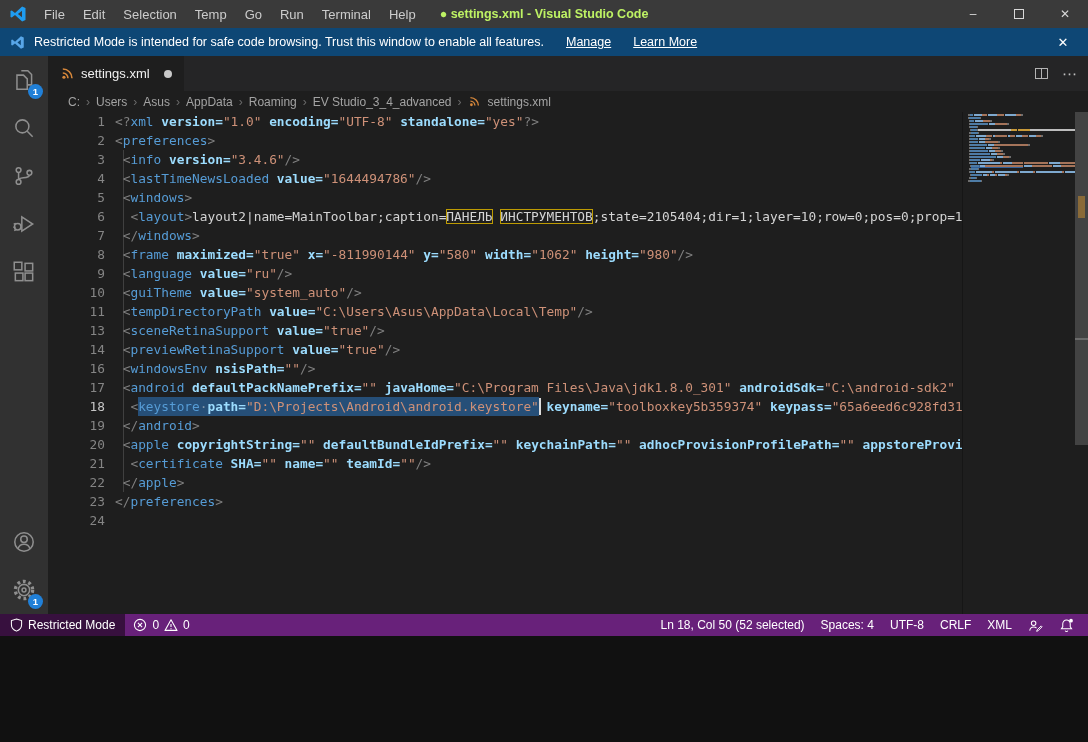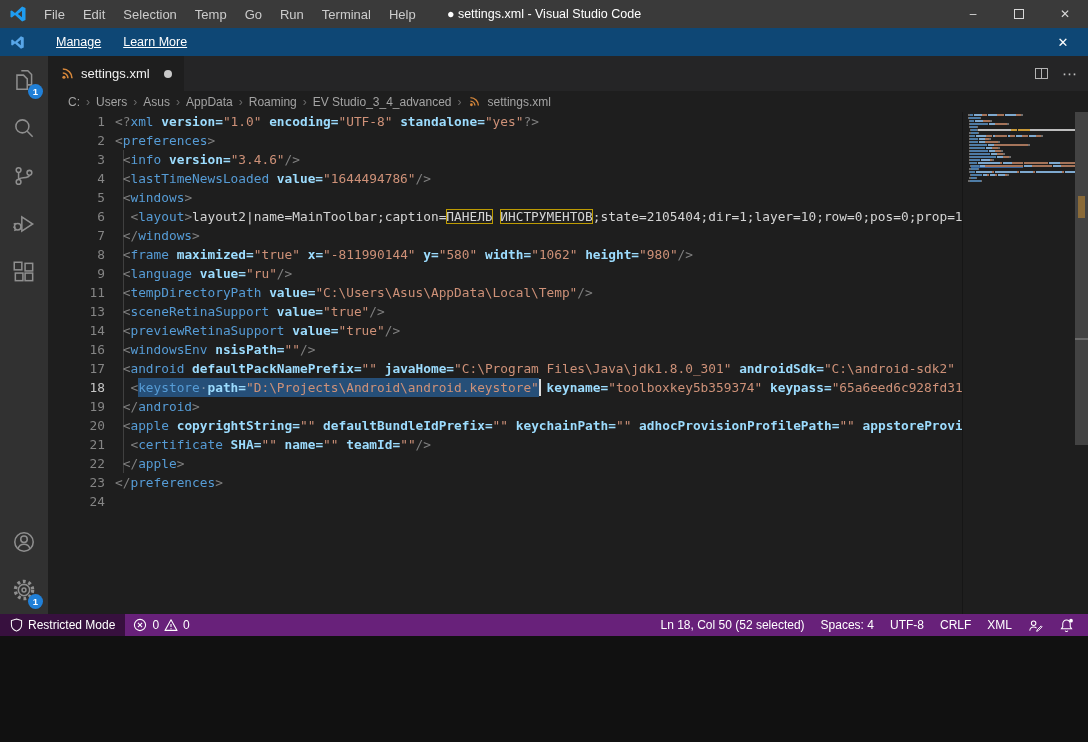--- a/index.html
+++ b/index.html
@@ -6,21 +6,21 @@
   html,body { background:#111; }
   .window { position:relative; width:1088px; height:636px; background:#1e1e1e; overflow:hidden;
             font-family:"Liberation Sans", sans-serif; display:flex; flex-direction:column; }
 
   
   .titlebar { height:28px; background:#3a3a3a; display:flex; align-items:center; color:#cccccc;
               font-size:13px; flex:none; position:relative; }
   .titlebar .logo { width:18px; height:18px; margin:0 8px 0 9px; flex:none; }
   .menubar { display:flex; height:100%; align-items:center; }
   .menu-item { padding:0 9px; height:100%; display:flex; align-items:center; cursor:default; }
-  .window-title { position:absolute; left:50%; transform:translateX(-50%); color:#ffffff; font-size:12.5px; white-space:nowrap; }
+  .window-title { position:absolute; left:50%; transform:translateX(-50%); color:#bef264; font-size:12.5px; white-space:nowrap;font-weight:bold; }
   .win-controls { margin-left:auto; display:flex; height:100%; }
   .win-btn { width:46px; height:100%; display:grid; place-items:center; color:#d8d8d8; font-size:12px; }
   .win-btn.max span { display:block; width:10px; height:10px; border:1px solid #d8d8d8; }
 
   
   .banner { height:28px; background:#0e4775; color:#ffffff; display:flex; align-items:center;
             font-size:12.5px; flex:none; position:relative; padding-left:10px; }
   .banner .logo { width:15px; height:15px; margin-right:9px; flex:none; }
   .banner a { color:#ffffff; text-decoration:underline; margin-left:22px; cursor:pointer; }
   .banner .close { position:absolute; right:15px; top:0; height:100%; display:grid; place-items:center;
@@ -120,20 +120,21 @@
           <span></span>
         </div>
       <div class="win-btn">✕</div>
     </div>
   </div>
 
   <div class="banner">
     <svg class="logo" viewBox="0 0 24 24">
       <path d="M17.5 2 8 10.6 3.7 7.3 2 8.1v7.8l1.7.8L8 13.4l9.5 8.6 4.5-2V4L17.5 2zm-.2 5.7v8.6L11.9 12l5.4-4.3z" fill="#58a6e8"></path>
     </svg>
+    <span>Restricted Mode is intended for safe code browsing. Trust this window to enable all features.</span>
     <a>Manage</a>
     <a>Learn More</a>
     <div class="close">✕</div>
   </div>
 
   <div class="main">
 
     <div class="activitybar">
       <div class="ab-item">
         <svg viewBox="0 0 24 24">
@@ -232,20 +233,21 @@
         <div class="code-area" id="code-lines">
             <div class="line"><div class="ln">1</div><div class="lc"><span class="tk tk-p">&lt;?</span><span class="tk tk-tag">xml</span><span class="tk tk-txt"> </span><span class="tk tk-attr">version=</span><span class="tk tk-str">"1.0"</span><span class="tk tk-txt"> </span><span class="tk tk-attr">encoding=</span><span class="tk tk-str">"UTF-8"</span><span class="tk tk-txt"> </span><span class="tk tk-attr">standalone=</span><span class="tk tk-str">"yes"</span><span class="tk tk-p">?&gt;</span></div></div>
             <div class="line"><div class="ln">2</div><div class="lc"><span class="tk tk-p">&lt;</span><span class="tk tk-tag">preferences</span><span class="tk tk-p">&gt;</span></div></div>
             <div class="line"><div class="ln">3</div><div class="lc guided"><span class="tk tk-txt"> </span><span class="tk tk-p">&lt;</span><span class="tk tk-tag">info</span><span class="tk tk-txt"> </span><span class="tk tk-attr">version=</span><span class="tk tk-str">"3.4.6"</span><span class="tk tk-p">/&gt;</span></div></div>
             <div class="line"><div class="ln">4</div><div class="lc guided"><span class="tk tk-txt"> </span><span class="tk tk-p">&lt;</span><span class="tk tk-tag">lastTimeNewsLoaded</span><span class="tk tk-txt"> </span><span class="tk tk-attr">value=</span><span class="tk tk-str">"1644494786"</span><span class="tk tk-p">/&gt;</span></div></div>
             <div class="line"><div class="ln">5</div><div class="lc guided"><span class="tk tk-txt"> </span><span class="tk tk-p">&lt;</span><span class="tk tk-tag">windows</span><span class="tk tk-p">&gt;</span></div></div>
             <div class="line"><div class="ln">6</div><div class="lc guided"><span class="tk tk-txt">  </span><span class="tk tk-p">&lt;</span><span class="tk tk-tag">layout</span><span class="tk tk-p">&gt;</span><span class="tk tk-txt">layout2|name=MainToolbar;caption=</span><span class="tk tk-cy">ПАНЕЛЬ</span><span class="tk tk-txt"> </span><span class="tk tk-cy">ИНСТРУМЕНТОВ</span><span class="tk tk-txt">;state=2105404;dir=1;layer=10;row=0;pos=0;prop=100;</span></div></div>
             <div class="line"><div class="ln">7</div><div class="lc guided"><span class="tk tk-txt"> </span><span class="tk tk-p">&lt;/</span><span class="tk tk-tag">windows</span><span class="tk tk-p">&gt;</span></div></div>
             <div class="line"><div class="ln">8</div><div class="lc guided"><span class="tk tk-txt"> </span><span class="tk tk-p">&lt;</span><span class="tk tk-tag">frame</span><span class="tk tk-txt"> </span><span class="tk tk-attr">maximized=</span><span class="tk tk-str">"true"</span><span class="tk tk-txt"> </span><span class="tk tk-attr">x=</span><span class="tk tk-str">"-811990144"</span><span class="tk tk-txt"> </span><span class="tk tk-attr">y=</span><span class="tk tk-str">"580"</span><span class="tk tk-txt"> </span><span class="tk tk-attr">width=</span><span class="tk tk-str">"1062"</span><span class="tk tk-txt"> </span><span class="tk tk-attr">height=</span><span class="tk tk-str">"980"</span><span class="tk tk-p">/&gt;</span></div></div>
             <div class="line"><div class="ln">9</div><div class="lc guided"><span class="tk tk-txt"> </span><span class="tk tk-p">&lt;</span><span class="tk tk-tag">language</span><span class="tk tk-txt"> </span><span class="tk tk-attr">value=</span><span class="tk tk-str">"ru"</span><span class="tk tk-p">/&gt;</span></div></div>
+            <div class="line"><div class="ln">10</div><div class="lc guided"><span class="tk tk-txt"> </span><span class="tk tk-p">&lt;</span><span class="tk tk-tag">guiTheme</span><span class="tk tk-txt"> </span><span class="tk tk-attr">value=</span><span class="tk tk-str">"system_auto"</span><span class="tk tk-p">/&gt;</span></div></div>
             <div class="line"><div class="ln">11</div><div class="lc guided"><span class="tk tk-txt"> </span><span class="tk tk-p">&lt;</span><span class="tk tk-tag">tempDirectoryPath</span><span class="tk tk-txt"> </span><span class="tk tk-attr">value=</span><span class="tk tk-str">"C:\Users\Asus\AppData\Local\Temp"</span><span class="tk tk-p">/&gt;</span></div></div>
             <div class="line"><div class="ln">13</div><div class="lc guided"><span class="tk tk-txt"> </span><span class="tk tk-p">&lt;</span><span class="tk tk-tag">sceneRetinaSupport</span><span class="tk tk-txt"> </span><span class="tk tk-attr">value=</span><span class="tk tk-str">"true"</span><span class="tk tk-p">/&gt;</span></div></div>
             <div class="line"><div class="ln">14</div><div class="lc guided"><span class="tk tk-txt"> </span><span class="tk tk-p">&lt;</span><span class="tk tk-tag">previewRetinaSupport</span><span class="tk tk-txt"> </span><span class="tk tk-attr">value=</span><span class="tk tk-str">"true"</span><span class="tk tk-p">/&gt;</span></div></div>
             <div class="line"><div class="ln">16</div><div class="lc guided"><span class="tk tk-txt"> </span><span class="tk tk-p">&lt;</span><span class="tk tk-tag">windowsEnv</span><span class="tk tk-txt"> </span><span class="tk tk-attr">nsisPath=</span><span class="tk tk-str">""</span><span class="tk tk-p">/&gt;</span></div></div>
             <div class="line"><div class="ln">17</div><div class="lc guided"><span class="tk tk-txt"> </span><span class="tk tk-p">&lt;</span><span class="tk tk-tag">android</span><span class="tk tk-txt"> </span><span class="tk tk-attr">defaultPackNamePrefix=</span><span class="tk tk-str">""</span><span class="tk tk-txt"> </span><span class="tk tk-attr">javaHome=</span><span class="tk tk-str">"C:\Program Files\Java\jdk1.8.0_301"</span><span class="tk tk-txt"> </span><span class="tk tk-attr">androidSdk=</span><span class="tk tk-str">"C:\android-sdk2"</span></div></div>
             <div class="line"><div class="ln active">18</div><div class="lc guided"><div class="sel" style="left: calc(3ch + 10px); width: 52ch;"></div><span class="wsdot" style="left: calc(11ch + 10px);">·</span><div class="cursor" style="left: calc(55ch + 10px);"></div><span class="tk tk-txt">  </span><span class="tk tk-p">&lt;</span><span class="tk tk-tag">keystore</span><span class="tk tk-txt"> </span><span class="tk tk-attr">path=</span><span class="tk tk-str">"D:\Projects\Android\android.keystore"</span><span class="tk tk-txt"> </span><span class="tk tk-attr">keyname=</span><span class="tk tk-str">"toolboxkey5b359374"</span><span class="tk tk-txt"> </span><span class="tk tk-attr">keypass=</span><span class="tk tk-str">"65a6eed6c928fd31</span></div></div>
             <div class="line"><div class="ln">19</div><div class="lc guided"><span class="tk tk-txt"> </span><span class="tk tk-p">&lt;/</span><span class="tk tk-tag">android</span><span class="tk tk-p">&gt;</span></div></div>
             <div class="line"><div class="ln">20</div><div class="lc guided"><span class="tk tk-txt"> </span><span class="tk tk-p">&lt;</span><span class="tk tk-tag">apple</span><span class="tk tk-txt"> </span><span class="tk tk-attr">copyrightString=</span><span class="tk tk-str">""</span><span class="tk tk-txt"> </span><span class="tk tk-attr">defaultBundleIdPrefix=</span><span class="tk tk-str">""</span><span class="tk tk-txt"> </span><span class="tk tk-attr">keychainPath=</span><span class="tk tk-str">""</span><span class="tk tk-txt"> </span><span class="tk tk-attr">adhocProvisionProfilePath=</span><span class="tk tk-str">""</span><span class="tk tk-txt"> </span><span class="tk tk-attr">appstoreProvisionProfilePath=</span></div></div>
             <div class="line"><div class="ln">21</div><div class="lc guided"><span class="tk tk-txt">  </span><span class="tk tk-p">&lt;</span><span class="tk tk-tag">certificate</span><span class="tk tk-txt"> </span><span class="tk tk-attr">SHA=</span><span class="tk tk-str">""</span><span class="tk tk-txt"> </span><span class="tk tk-attr">name=</span><span class="tk tk-str">""</span><span class="tk tk-txt"> </span><span class="tk tk-attr">teamId=</span><span class="tk tk-str">""</span><span class="tk tk-p">/&gt;</span></div></div>
             <div class="line"><div class="ln">22</div><div class="lc guided"><span class="tk tk-txt"> </span><span class="tk tk-p">&lt;/</span><span class="tk tk-tag">apple</span><span class="tk tk-p">&gt;</span></div></div>

